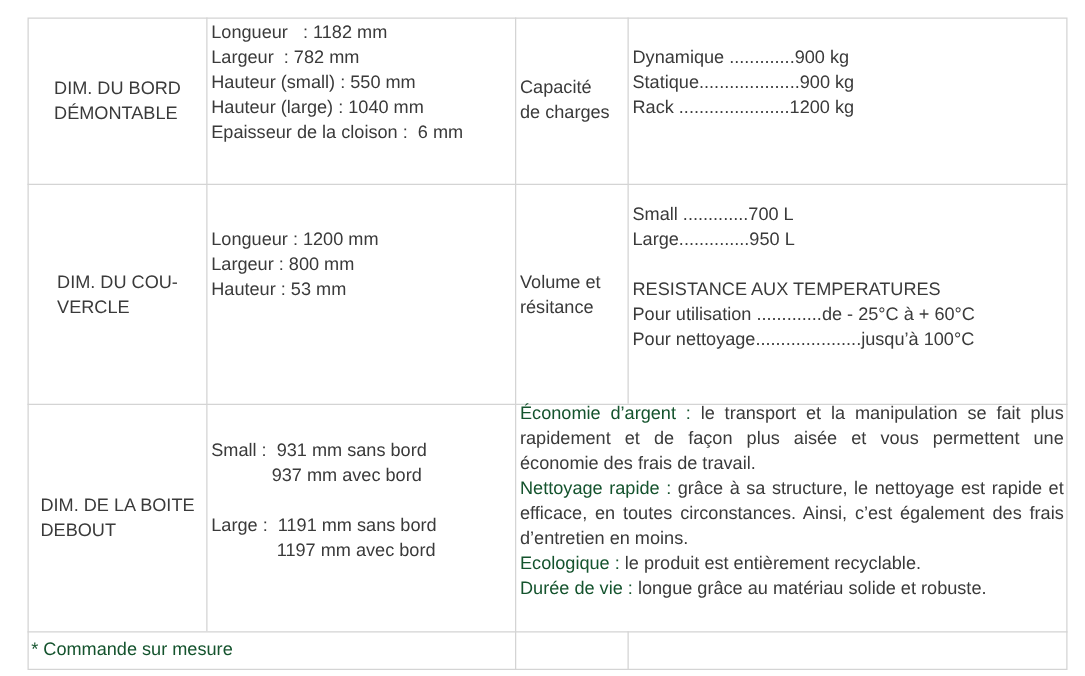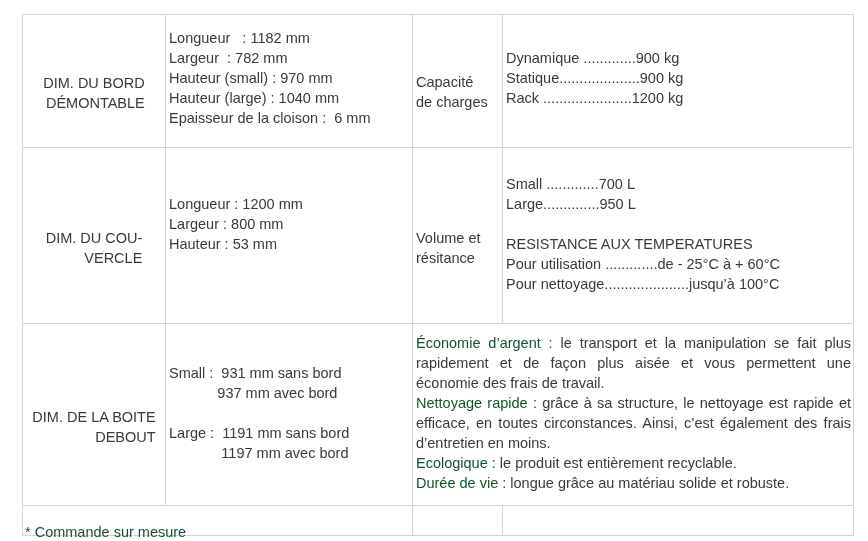--- a/index.html
+++ b/index.html
@@ -28,24 +28,23 @@
     .hline, .vline {
       position: absolute;
       background: #d4d4d4;
     }
     .hline { height: 1px; }
     .vline { width: 1px; }
     .cell {
       position: absolute;
       box-sizing: border-box;
       line-height: 20px;
-      margin-top: 12px;
     }
     .label {
-      text-align: right;
+      text-align: left;
       display: flex;
       align-items: center;
       justify-content: center;
     }
     .line { white-space: pre; display: block; }
     .accent { color: #14532d; }
     .justify {
       text-align: justify;
       text-align-last: left;
     }
@@ -67,21 +66,21 @@
 
 <div class="cell label" style="left:23px; top:15px; width:142px; height:132px;">
   <div>
     <span class="line">DIM. DU BORD</span>
     <span class="line">DÉMONTABLE</span>
   </div>
 </div>
 <div class="cell" style="left:169px; top:16px; width:243px;">
   <span class="line">Longueur   : 1182 mm</span>
   <span class="line">Largeur  : 782 mm</span>
-  <span class="line">Hauteur (small) : 970 mm</span>
+  <span class="line">Hauteur (small) : 550 mm</span>
   <span class="line">Hauteur (large) : 1040 mm</span>
   <span class="line">Epaisseur de la cloison :  6 mm</span>
 </div>
 <div class="cell" style="left:416px; top:60px; width:86px;">
   <span class="line">Capacité</span>
   <span class="line">de charges</span>
 </div>
 <div class="cell" style="left:506px; top:36px; width:346px;">
   <span class="line">Dynamique .............900 kg</span>
   <span class="line">Statique....................900 kg</span>

